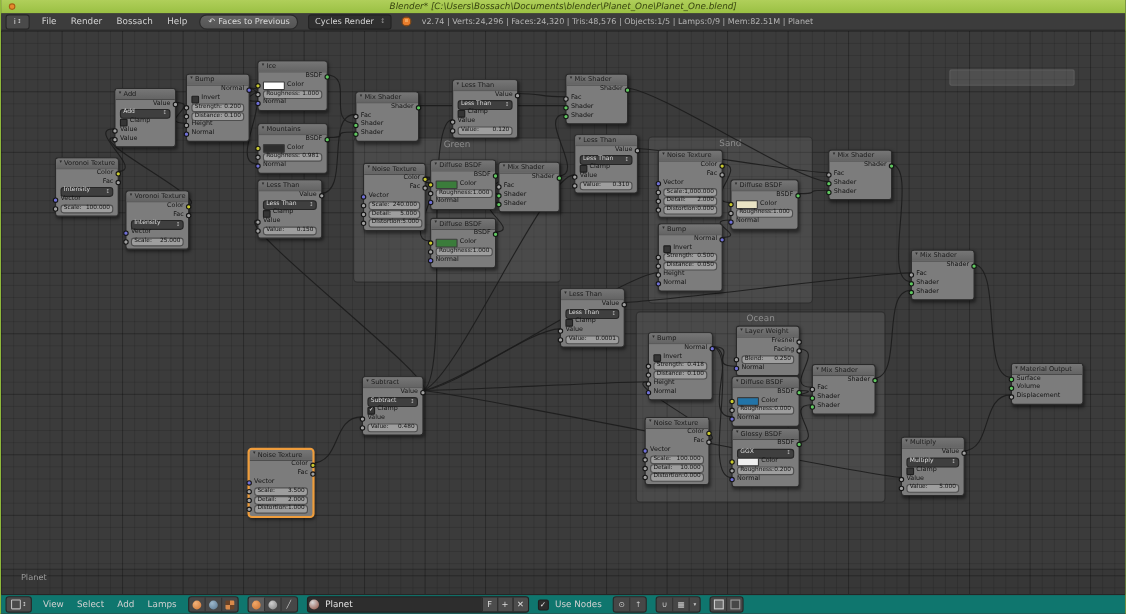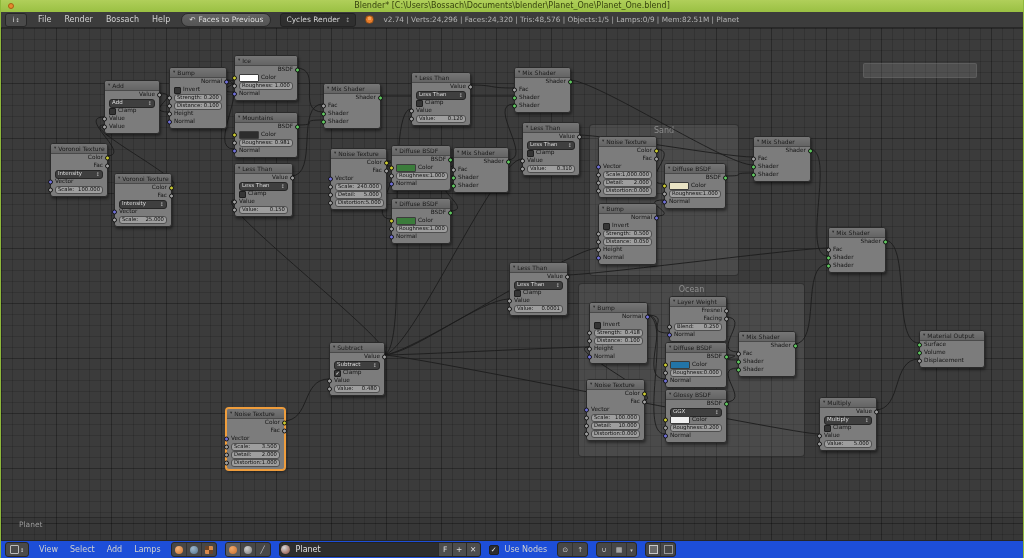--- a/index.html
+++ b/index.html
@@ -8,21 +8,21 @@
     background:#3b3b3b;
     font-family:"DejaVu Sans","Liberation Sans",sans-serif;
     border-left:1px solid #8fb93b;border-right:1px solid #8fb93b;box-sizing:border-box;
   }
   
   .titlebar{position:absolute;left:0;top:0;width:100%;height:12px;
     background:linear-gradient(#b0cf5a,#9ac043);border-bottom:1px solid #7fa032;
     display:flex;align-items:center;justify-content:center;z-index:10;}
   .titlebar .dot{position:absolute;left:7px;top:3px;width:6px;height:6px;border-radius:50%;
     background:#e78a2e;border:1px solid #a95f14;box-sizing:border-box;}
-  .titlebar .wtitle{font-size:8px;color:#37430f;line-height:1;}
+  .titlebar .wtitle{font-size:8px;color:#37430f;line-height:1;font-style:italic;}
   .menubar{position:absolute;left:0;top:12px;width:100%;height:16px;background:#3c3c3c;
     border-bottom:1px solid #282828;display:flex;align-items:center;gap:9px;padding:0 4px;
     z-index:10;box-sizing:border-box;}
   .menubar .mitem{font-size:8px;color:#d2d2d2;line-height:1;padding:2px 2px;}
   .ibtn{width:20px;height:12px;background:#4a4a4a;border:1px solid #272727;border-radius:3px;
     display:flex;align-items:center;justify-content:center;gap:1px;color:#ddd;font-size:7px;}
   .backbtn{height:12px;background:linear-gradient(#636363,#545454);border:1px solid #2a2a2a;
     border-radius:7px;display:flex;align-items:center;gap:3px;padding:0 7px;color:#dcdcdc;font-size:7.5px;}
   .enginesel{height:12px;background:#2f2f2f;border:1px solid #232323;border-radius:3px;
     display:flex;align-items:center;gap:5px;padding:0 5px;color:#d5d5d5;font-size:7.5px;min-width:64px;justify-content:space-between;}
@@ -63,21 +63,21 @@
   .sel .ar{font-size:5px;color:#b5b5b5;}
   .pill{flex:1;height:6px;background:#9e9e9e;border:1px solid #4f4f4f;border-radius:3px;
     display:flex;align-items:center;justify-content:space-between;padding:0 2px;font-size:5.3px;color:#101010;line-height:1;}
   .chk{width:5px;height:5px;background:#353535;border:1px solid #1f1f1f;border-radius:1px;
     font-size:5px;line-height:5px;color:#fff;text-align:center;flex:none;}
   .swatch{width:18px;height:5.5px;border:1px solid #3c3c3c;border-radius:1px;flex:none;}
   .sock{position:absolute;width:5px;height:5px;border:1px solid #141414;border-radius:50%;
     top:50%;transform:translateY(-50%);z-index:4;box-sizing:border-box;}
   .sock.l{left:-3px;} .sock.r{right:-3px;}
   
-  .footer{position:absolute;left:0;bottom:0;width:100%;height:18px;background:#1d4ed8;
+  .footer{position:absolute;left:0;bottom:0;width:100%;height:18px;background:#0f766e;
     border-top:1px solid #262626;display:flex;align-items:center;gap:8px;padding:0 4px;
     z-index:10;box-sizing:border-box;}
   .footer .mitem{font-size:8px;color:#d0d0d0;padding:2px 2px;line-height:1;}
   .seg{display:flex;background:#474747;border:1px solid #282828;border-radius:3px;overflow:hidden;}
   .seg .icbtn{width:14px;height:13px;display:flex;align-items:center;justify-content:center;
     border-right:1px solid #333;font-size:7px;color:#c9c9c9;}
   .seg .icbtn:last-child{border-right:none;}
   .ball{width:8px;height:8px;border-radius:50%;}
   .idblock{display:flex;align-items:center;background:#2d2d2d;border:1px solid #222;
     border-radius:3px;height:13px;overflow:hidden;}
@@ -117,20 +117,23 @@
   <span class="blogo"></span>
   <span class="stats">v2.74 | Verts:24,296 | Faces:24,320 | Tris:48,576 | Objects:1/5 | Lamps:0/9 | Mem:82.51M | Planet</span>
 </div>
 
 <div id="canvas"></div>
 <div class="bottom-strip"></div>
 <div class="faded-panel"></div>
 <div class="tree-name">Planet</div>
 
 <div id="graph">
+    <div class="frame" style="left: 320px; top: 125px; width: 187px; height: 130px;">
+      <div class="frame-label">Green</div>
+    </div>
     <div class="frame" style="left: 588px; top: 124px; width: 148px; height: 150px;">
       <div class="frame-label">Sand</div>
     </div>
     <div class="frame" style="left: 577px; top: 283px; width: 225px; height: 172px;">
       <div class="frame-label">Ocean</div>
     </div>
     <svg width="1024" height="558" class="edges">
       <path d="M105,156 C133,156 75,117 103,117" fill="none" stroke="#1c1c1c" stroke-width="1" opacity="0.9"></path>
       <path d="M169,186 C197,186 75,125 103,125" fill="none" stroke="#1c1c1c" stroke-width="1" opacity="0.9"></path>
       <path d="M157,93 C185,93 140,112 168,112" fill="none" stroke="#1c1c1c" stroke-width="1" opacity="0.9"></path>

